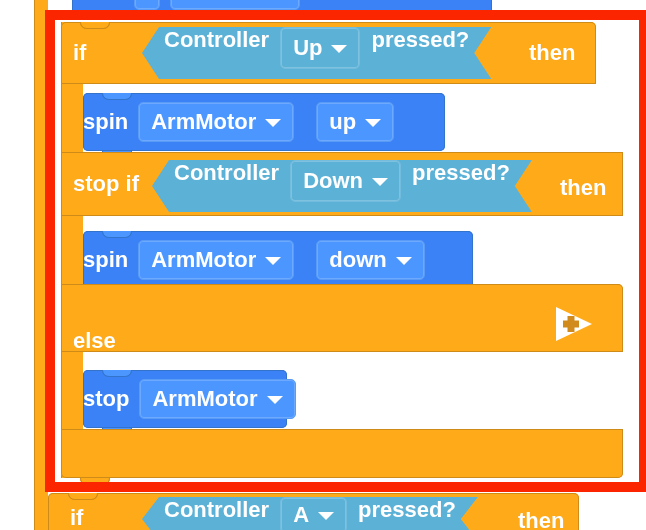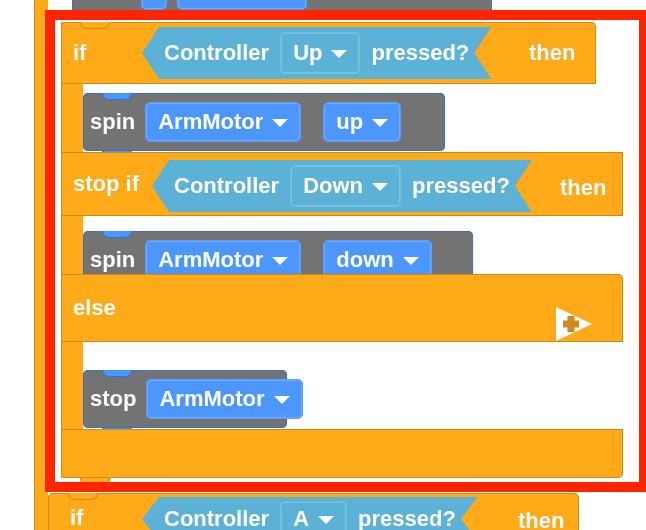--- a/index.html
+++ b/index.html
@@ -69,27 +69,27 @@
     border-bottom-right-radius: 7px;
     box-shadow: inset 0 -1px 0 #cf8b17, inset 1px 0 0 #cf8b17, inset -1px 0 0 #cf8b17;
   }
   .notch.blue {
     background: #4c97ff;
     box-shadow: inset 0 -1px 0 #3373cc, inset 1px 0 0 #3373cc, inset -1px 0 0 #3373cc;
   }
 
   
   .stack-blue {
-    background: #737373;
+    background: #3b82f6;
     border-radius: 5px;
     box-shadow: inset 0 0 0 1px #3373cc;
     display: flex;
     align-items: center;
     gap: 10px;
-    padding: 0 7px;
+    padding: 0 0;
     color: #fff;
   }
   .stack-blue .lbl {
     color: #ffffff;
     font-weight: bold;
     font-size: 22px;
     white-space: nowrap;
   }
 
   
@@ -130,21 +130,21 @@
     border-right: 8px solid transparent;
     border-top: 8px solid #ffffff;
     flex: 0 0 auto;
     margin-top: 2px;
   }
 
   
   .hex {
     background: #5cb1d6;
     display: flex;
-    align-items: center;
+    align-items: flex-start;
     gap: 11px;
     padding: 0 22px;
     color: #fff;
     font-weight: bold;
     font-size: 22px;
     white-space: nowrap;
     clip-path: polygon(17px 0, 100% 0, calc(100% - 17px) 50%, 100% 100%, 17px 100%, 0 50%);
   }
   .hex .lbl { color: #fff; font-weight: bold; font-size: 22px; }
 
@@ -251,21 +251,21 @@
       <span class="caret"></span>
     </span>
     <span class="dd" style="margin-left:12px;">
       <span>down</span>
       <span class="caret"></span>
     </span>
   </div>
   <div class="notch blue" style="left:78px; top:231px;"></div>
   <div class="notch blue" style="left:78px; top:289px;"></div>
 
-  <div class="blk ctrl-bar sq-top sq-bottom" style="left:37px; top:274px; width:562px; height:68px; border-top-right-radius:5px;">
+  <div class="blk ctrl-bar sq-top sq-bottom" style="left:37px; top:284px; width:562px; height:68px; border-top-right-radius:5px;align-items:flex-end;">
     <span class="ctrl-label" style="margin-left:12px;">else</span>
   </div>
 
   <div class="expand-arrow" style="left:528px; top:304px;">
     <svg width="42" height="40" viewBox="0 0 42 40" aria-hidden="true">
       <polygon points="4,3 4,37 40,20" fill="#ffffff"></polygon>
       <rect x="11" y="16.5" width="16" height="7" fill="#d18b1c"></rect>
       <rect x="15.5" y="12" width="7" height="16" fill="#d18b1c"></rect>
     </svg>
   </div>

